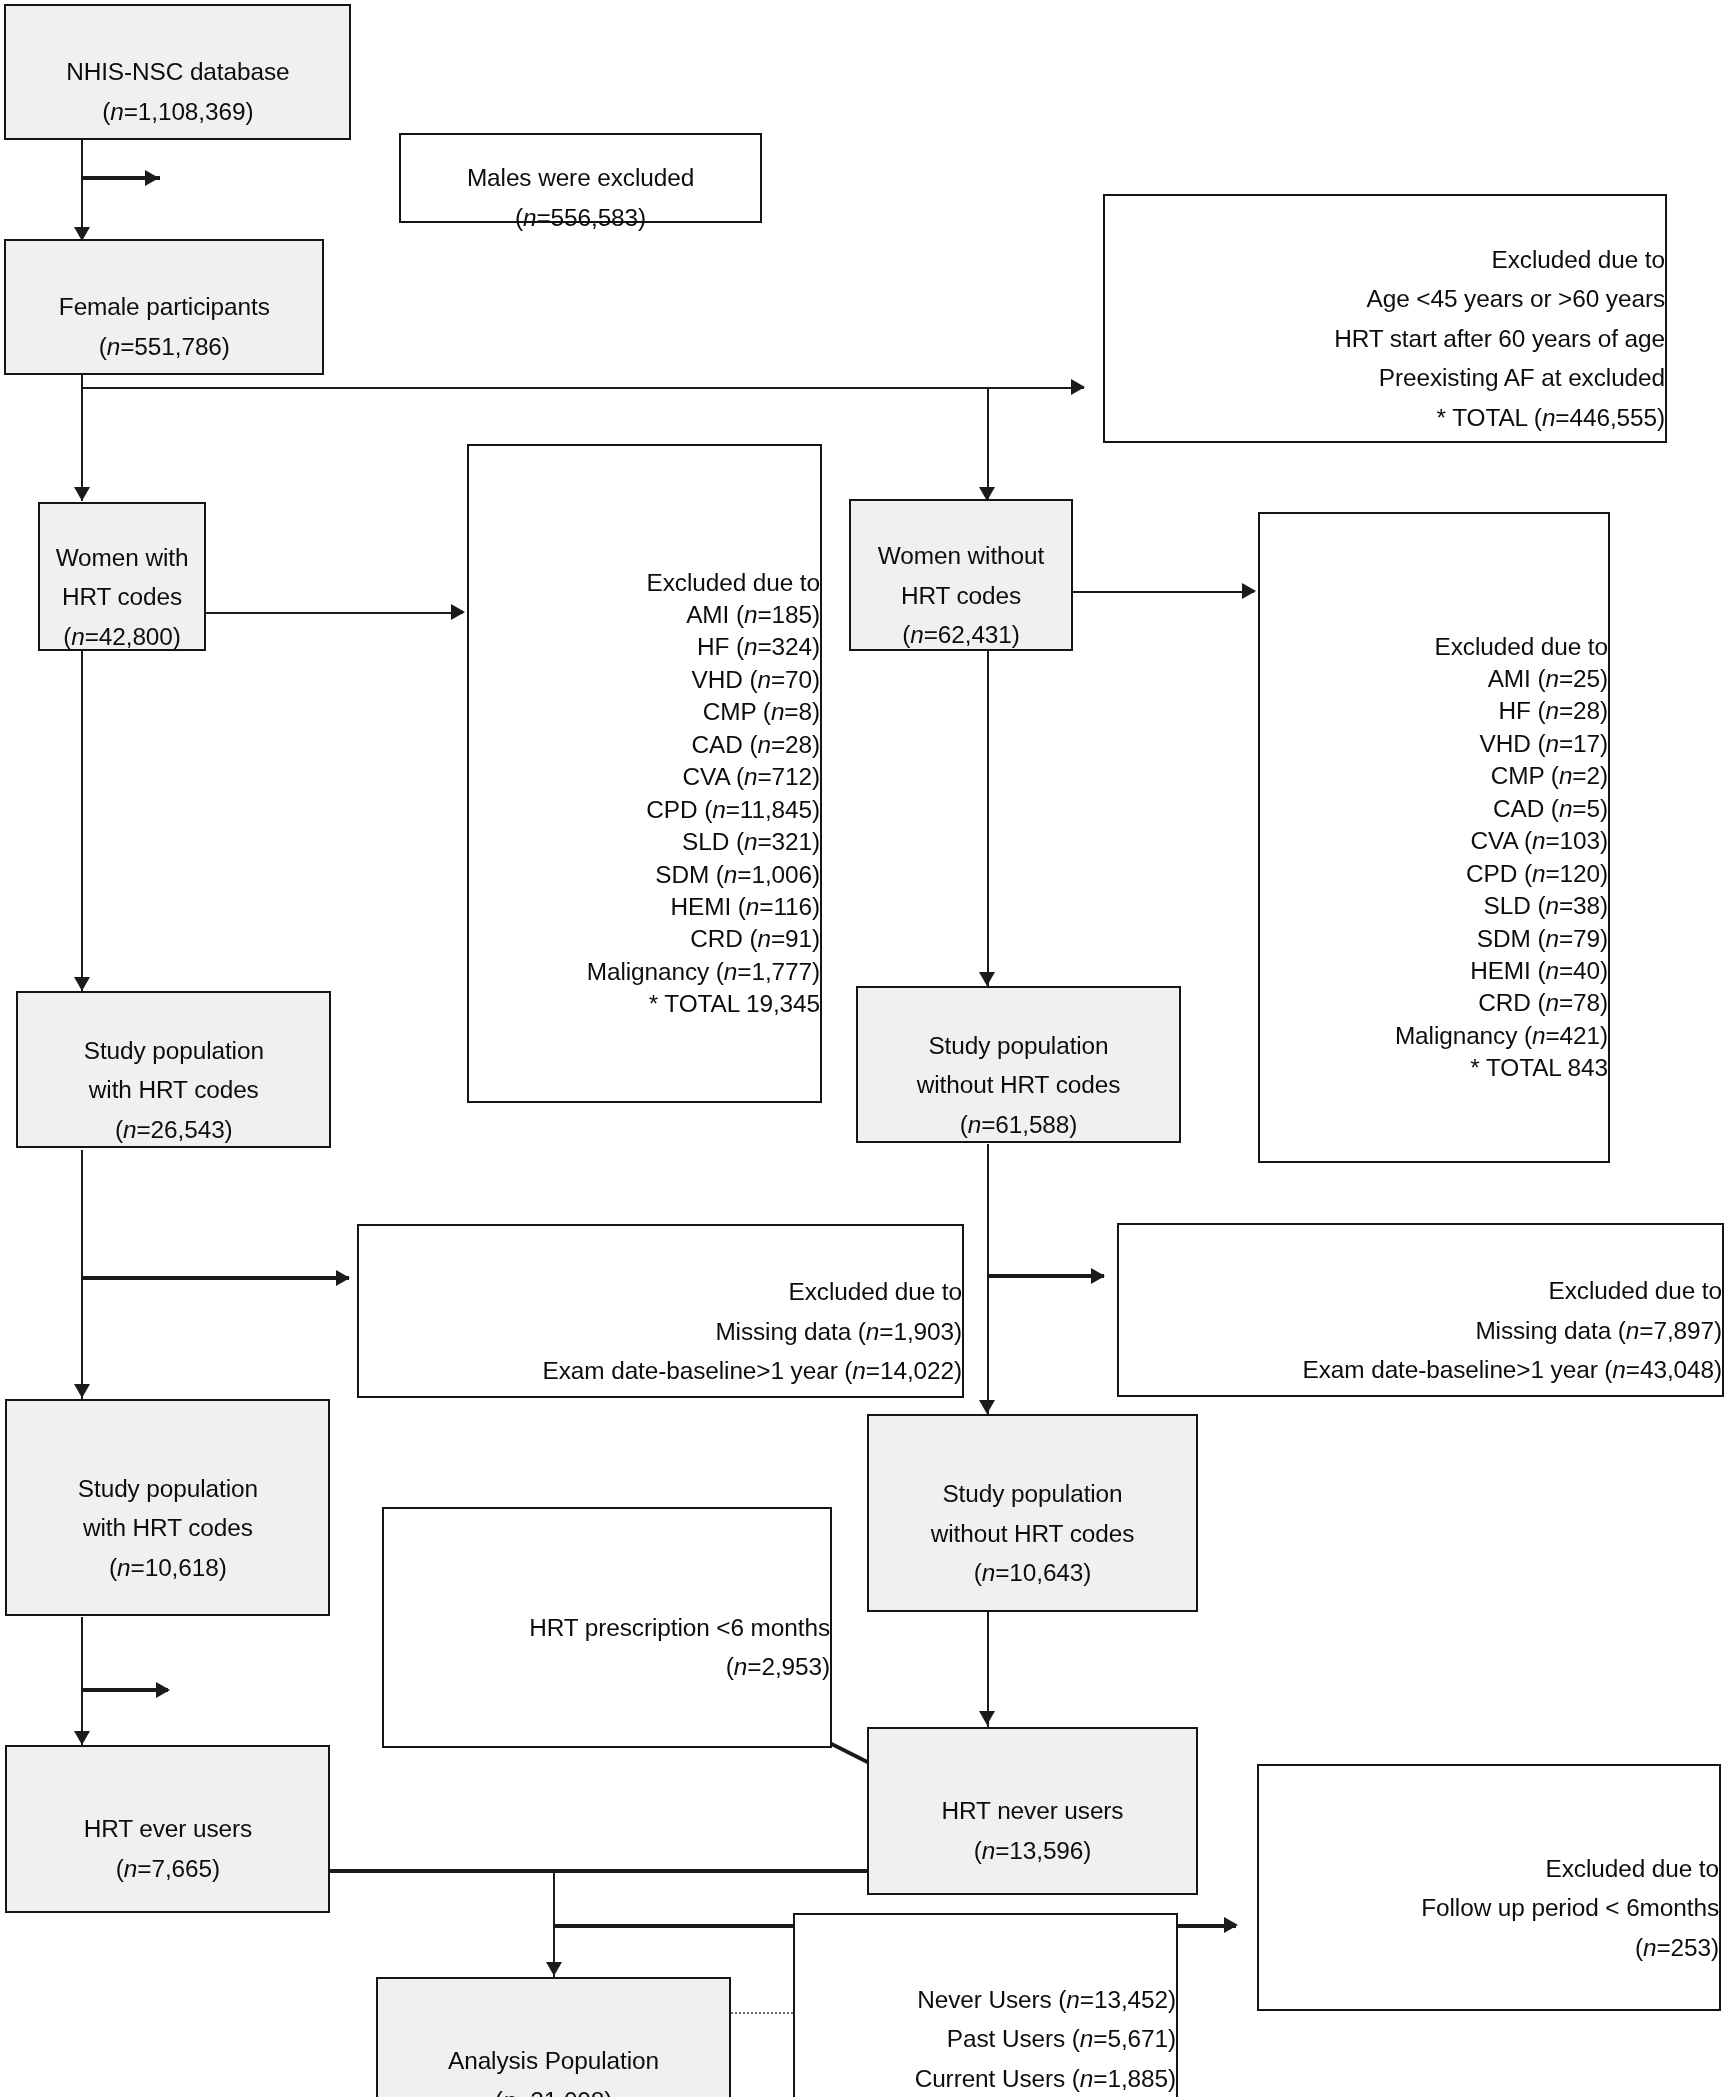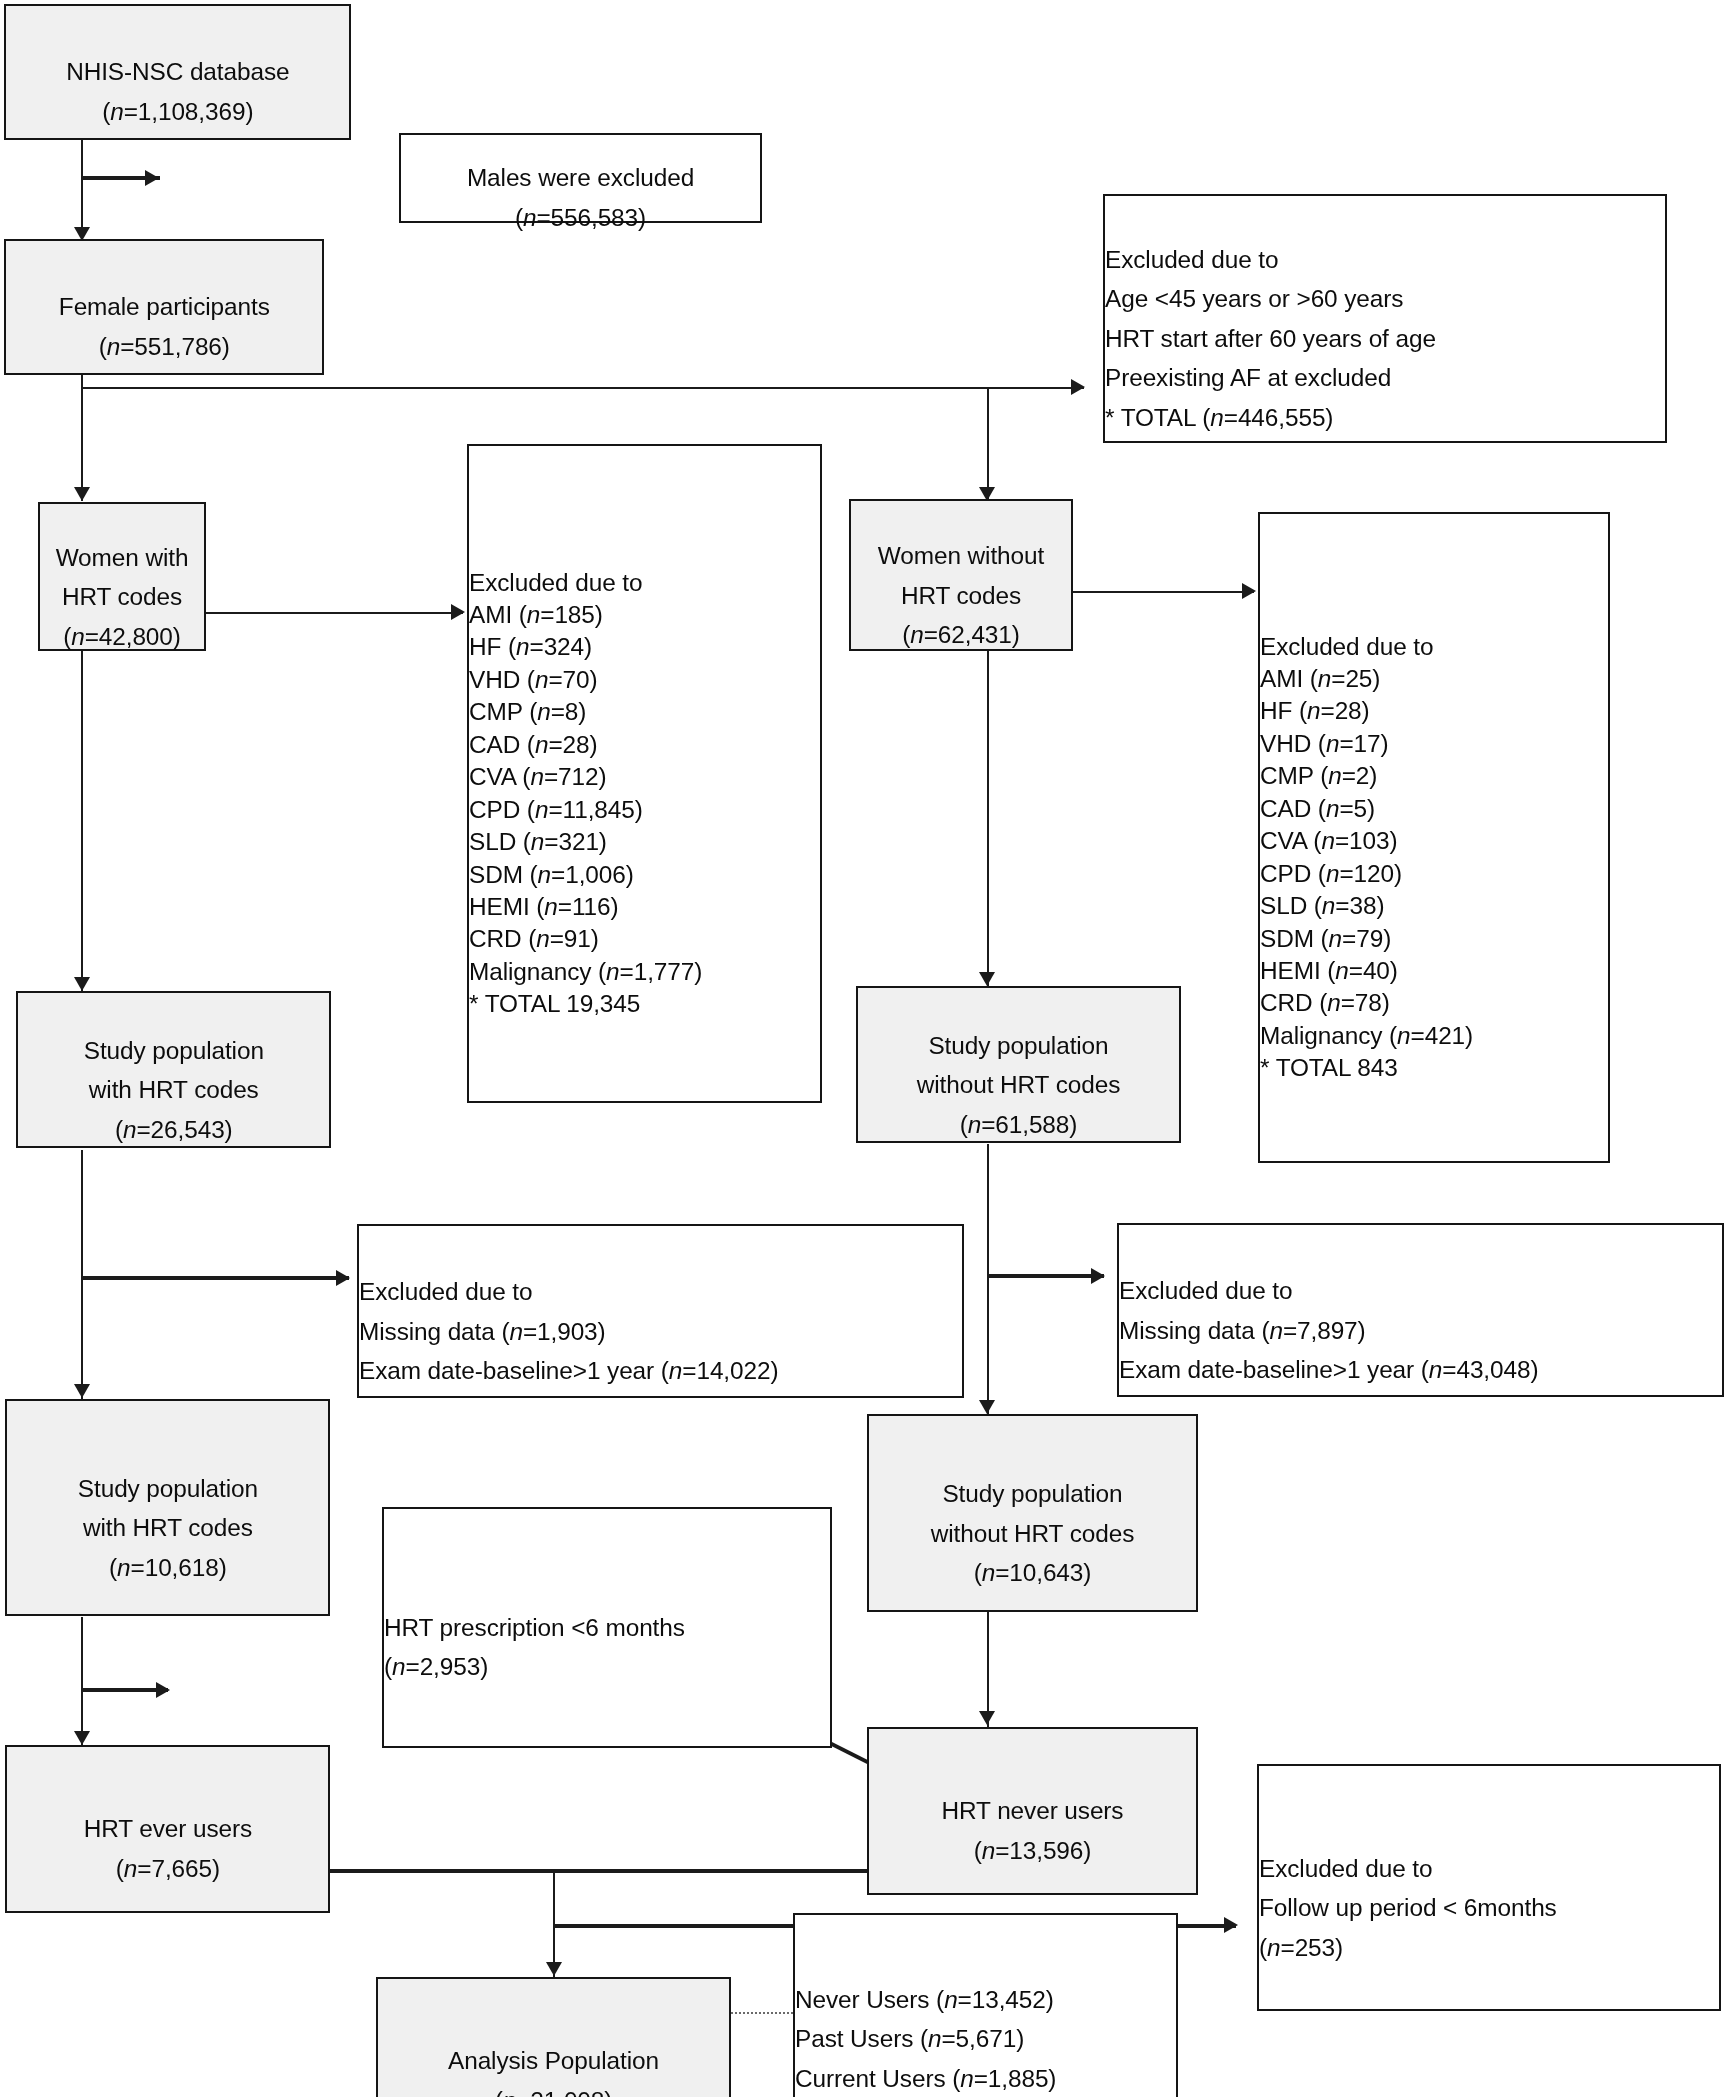--- a/index.html
+++ b/index.html
@@ -30,21 +30,21 @@
     background: #f0f0f0;
   }
   .box .inner {
     position: absolute;
     left: 0; right: 0; top: 50%;
     transform: translateY(-50%);
     padding: 0 0;
     margin-top: 20px;
   }
   .box.center .inner { text-align: center; }
-  .box.left .inner { text-align: left; }
+  .box.left .inner { text-align: right; }
   .line-compact .inner { line-height: 1.33; }
   .box i, .box .it {
     font-style: italic;
   }
   
   .hline, .vline {
     position: absolute;
     background: #1b1b1b;
   }
   .hline { height: 2.2px; }

